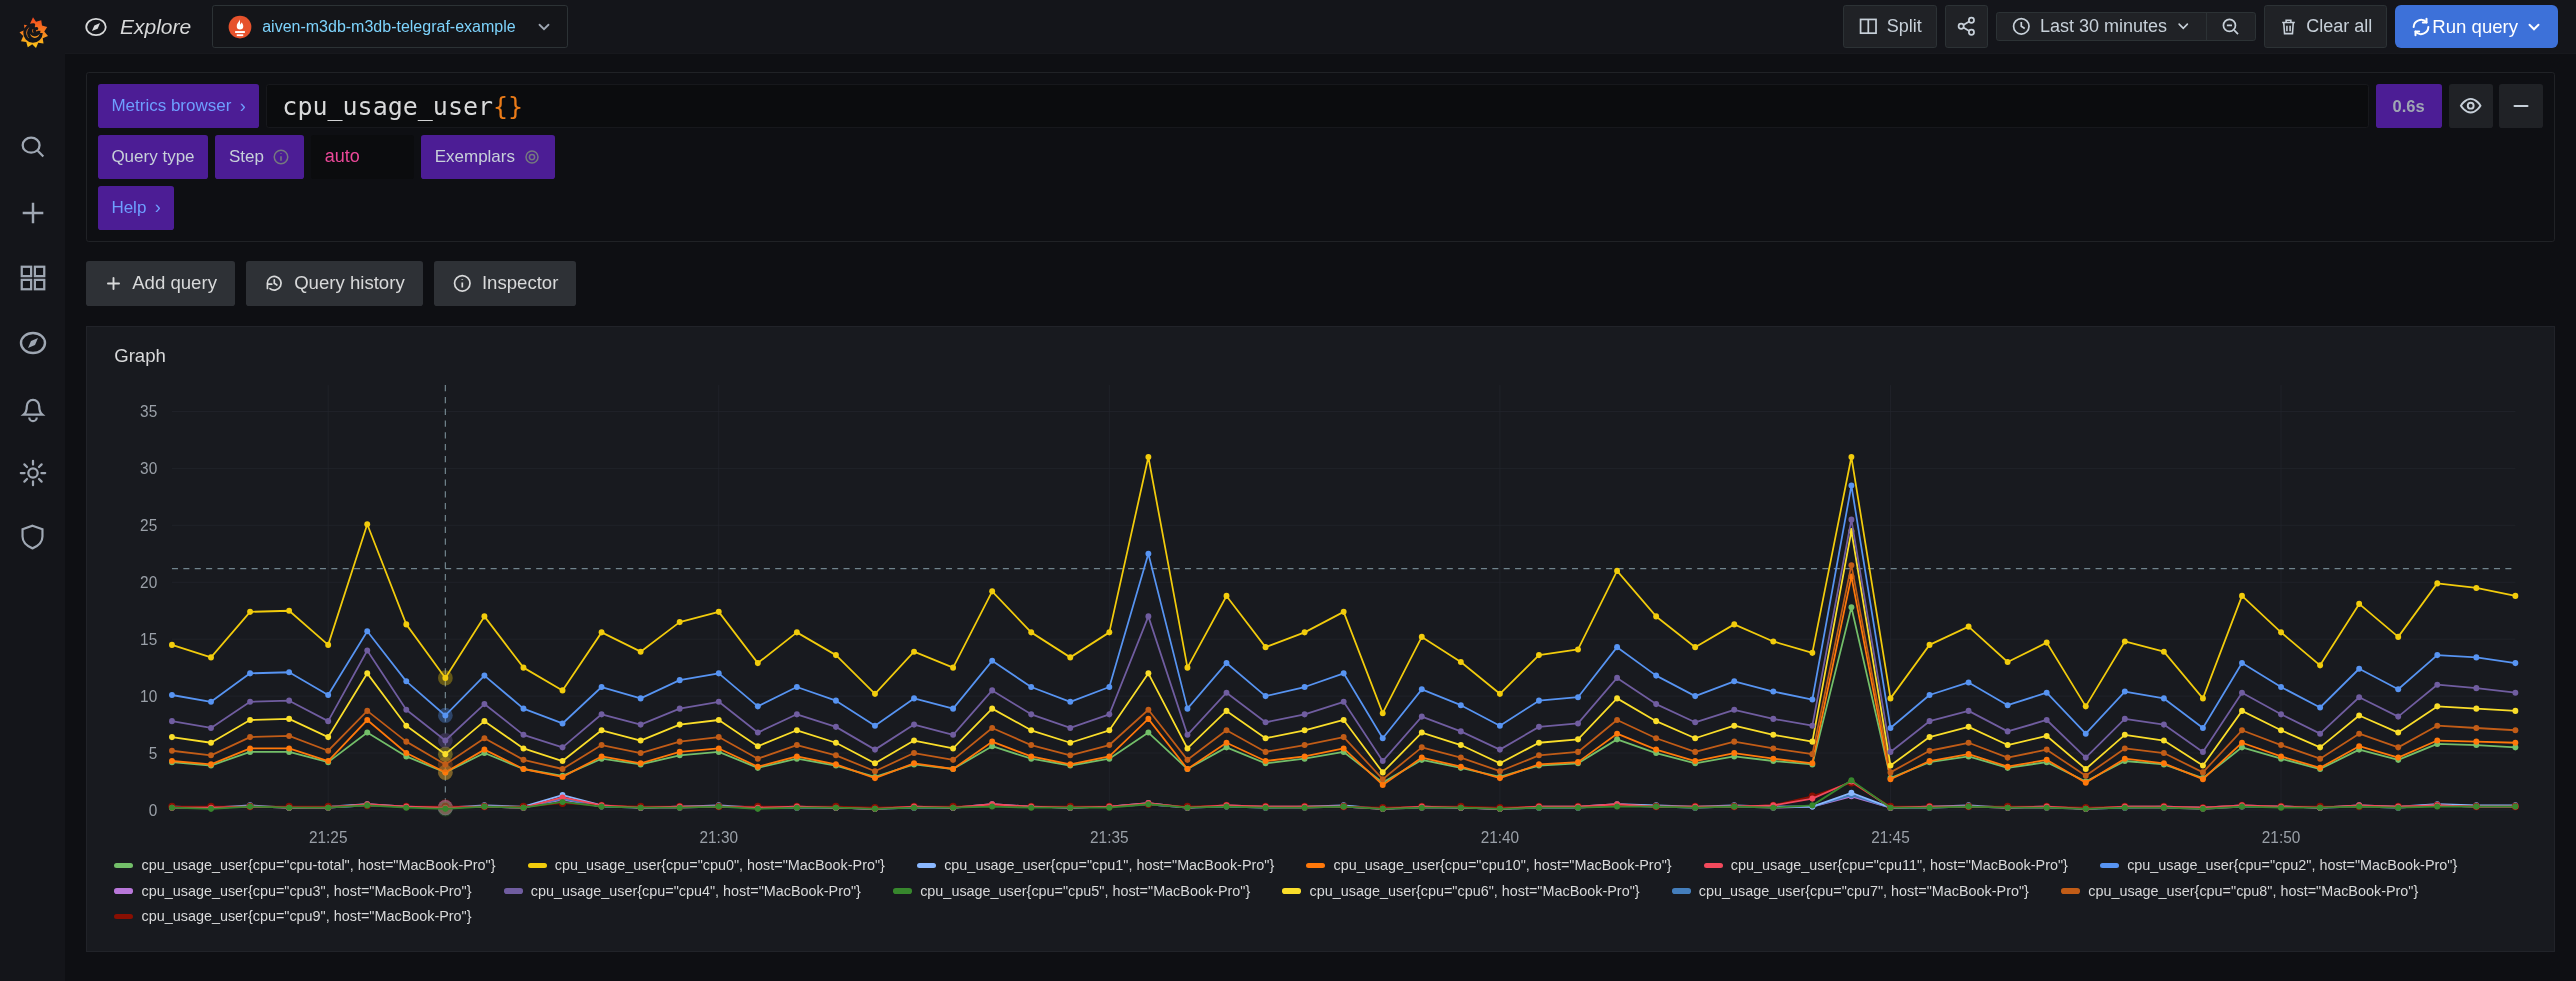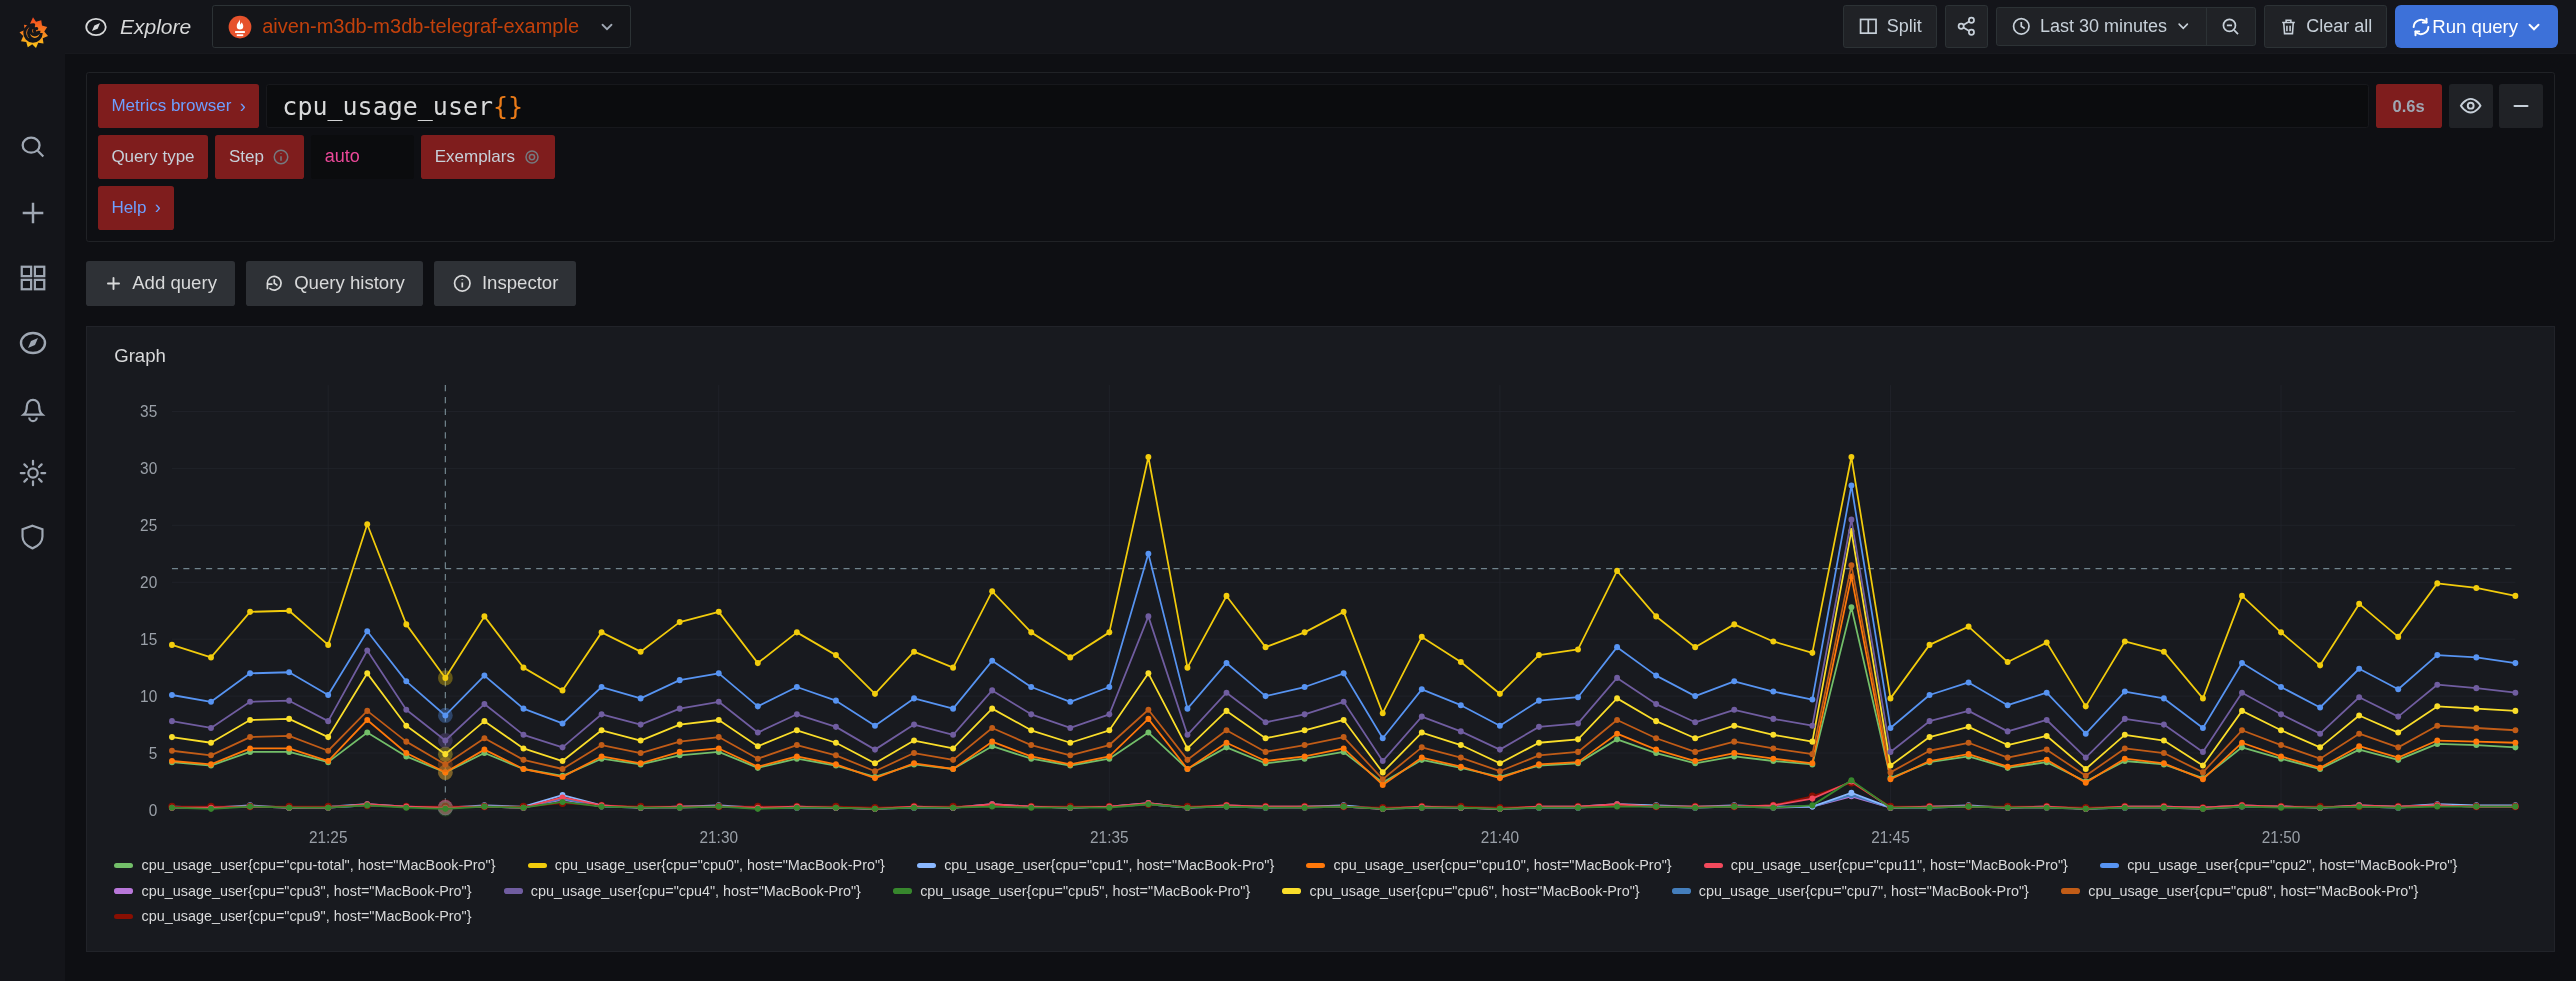--- a/index.html
+++ b/index.html
@@ -12,40 +12,40 @@
   .side-icons { display:flex; flex-direction:column; align-items:center; margin-top:66px; gap:32px; }
   .side-btn { width:33px; height:33px; display:flex; align-items:center; justify-content:center; color:#9fa7b3; cursor:pointer; }
 
   
   .topbar { position:absolute; left:65px; top:0; width:2511px; height:54px; background:#14151a;
     display:flex; align-items:center; padding:0 18px; border-bottom:0.7px solid #17181d; }
   .explore-head { display:flex; align-items:center; gap:11px; color:#d8d9da; }
   .explore-head .title { font-size:21px; font-weight:500;font-style:italic; }
   .ds-picker { margin-left:20.6px; height:43px; min-width:323px; border:0.7px solid #2c3235; border-radius:2.8px;
     display:flex; align-items:center; gap:9.6px; padding:0 13.8px; background:#141519; cursor:pointer; }
-  .ds-picker .ds-name { font-size:20px; color:#c2410c; }
+  .ds-picker .ds-name { font-size:16px; color:#7dd3fc; }
   .ds-picker .chev { margin-left:9.6px; color:#9fa7b3; }
   .topbar-right { margin-left:auto; display:flex; align-items:center; gap:8.3px; }
   .tb-btn { height:43px; background:#202226; border:0.7px solid #2c3235; border-radius:2.8px; color:#c7d0d9;
     display:flex; align-items:center; gap:8.3px; padding:0 13.8px; font-size:18px; font-weight:500; cursor:pointer; }
   .tb-btn.square { width:43px; justify-content:center; padding:0; }
-  .tb-group { display:flex; height:39px; border:0.7px solid #2c3235; border-radius:2.8px; background:#202226; overflow:hidden; }
+  .tb-group { display:flex; height:29px; border:0.7px solid #2c3235; border-radius:2.8px; background:#202226; overflow:hidden; }
   .tb-group .seg { display:flex; align-items:center; gap:8.3px; padding:0 13.8px; font-size:18px; font-weight:500; color:#c7d0d9; cursor:pointer; }
   .tb-group .seg + .seg { border-left:0.7px solid #2c3235; }
   .run-btn { height:43px; background:#3d71d9; border-radius:6px; color:#fff; display:flex; align-items:center;
     gap:0; padding:0 15px; font-size:18.6px; font-weight:500; cursor:pointer; }
   .run-btn .chev { margin-left:6.9px; }
 
   
   .content { position:absolute; left:65px; top:54px; width:2511px; height:928px; background:#0e0f13; }
 
   .query-container { margin:18px 20.6px 0 20.6px; border:0.7px solid #202226; border-radius:2.8px; padding:11px; }
   .qrow { display:flex; align-items:center; gap:6.9px; }
   .qrow + .qrow { margin-top:6.9px; }
-  .chip { height:44px; background:#7f1d1d; border-radius:2.8px; display:flex; align-items:center; gap:8.3px;
+  .chip { height:44px; background:#4c1d95; border-radius:2.8px; display:flex; align-items:center; gap:8.3px;
     padding:0 13.8px; font-size:17px; font-weight:500; color:#c7d0d9; }
   .chip.link { color:#6e9fff; cursor:pointer; }
   .chip .chev-r { font-size:18px; color:#6e9fff; }
   .query-input { flex:1; height:44px; background:#0b0c0e; border:0.7px solid #17181c; border-radius:2.8px;
     display:flex; align-items:center; padding:0 15px; font-family:"DejaVu Sans Mono", monospace; font-size:25px; color:#d8d9da; cursor:text; }
   .query-input .braces { color:#eb7b18; }
   .dur-chip { width:66px; justify-content:center; color:#9fa7b3; font-weight:700; font-size:16.5px; }
   .sq-btn { width:44px; height:44px; background:#202226; border-radius:2.8px; display:flex; align-items:center;
     justify-content:center; color:#c7d0d9; cursor:pointer; }
   .radio-group { height:44px; background:#1d1f24; border-radius:2.8px; display:flex; align-items:center; padding:0; }

